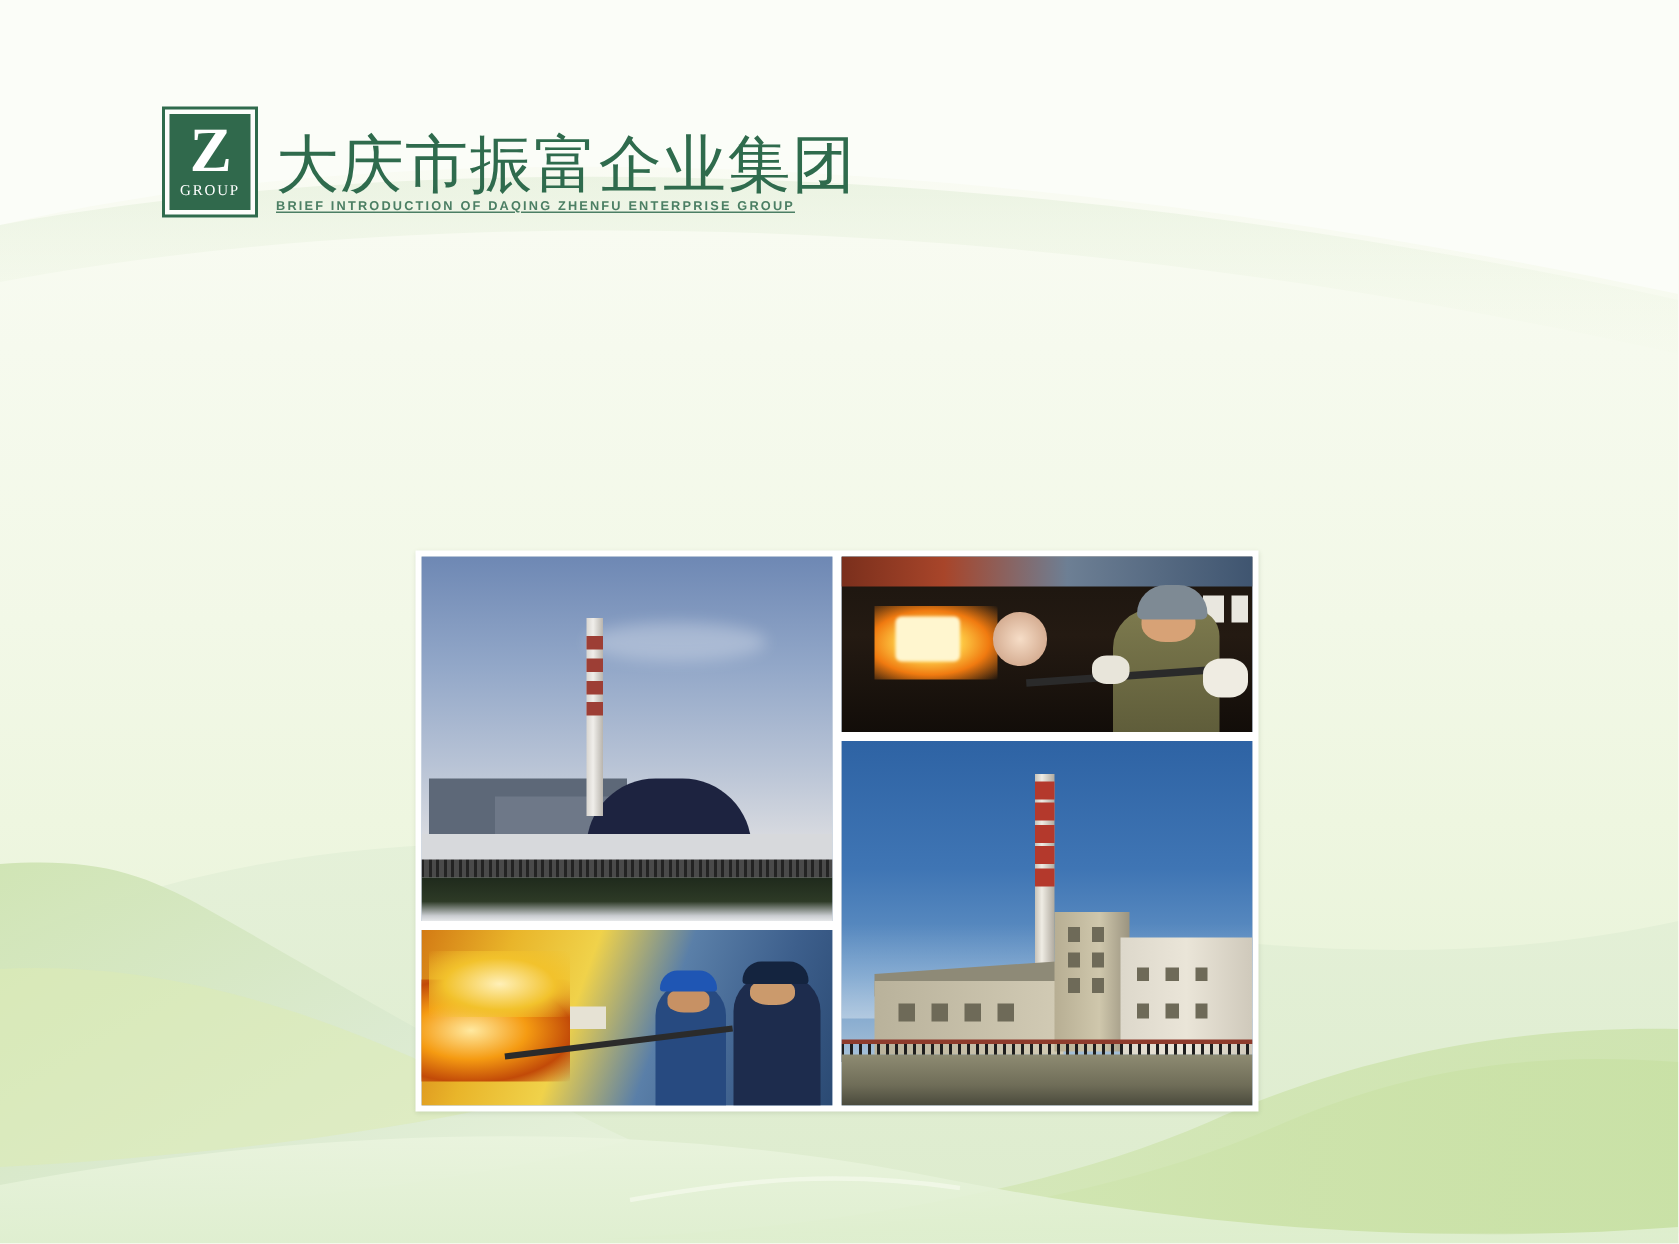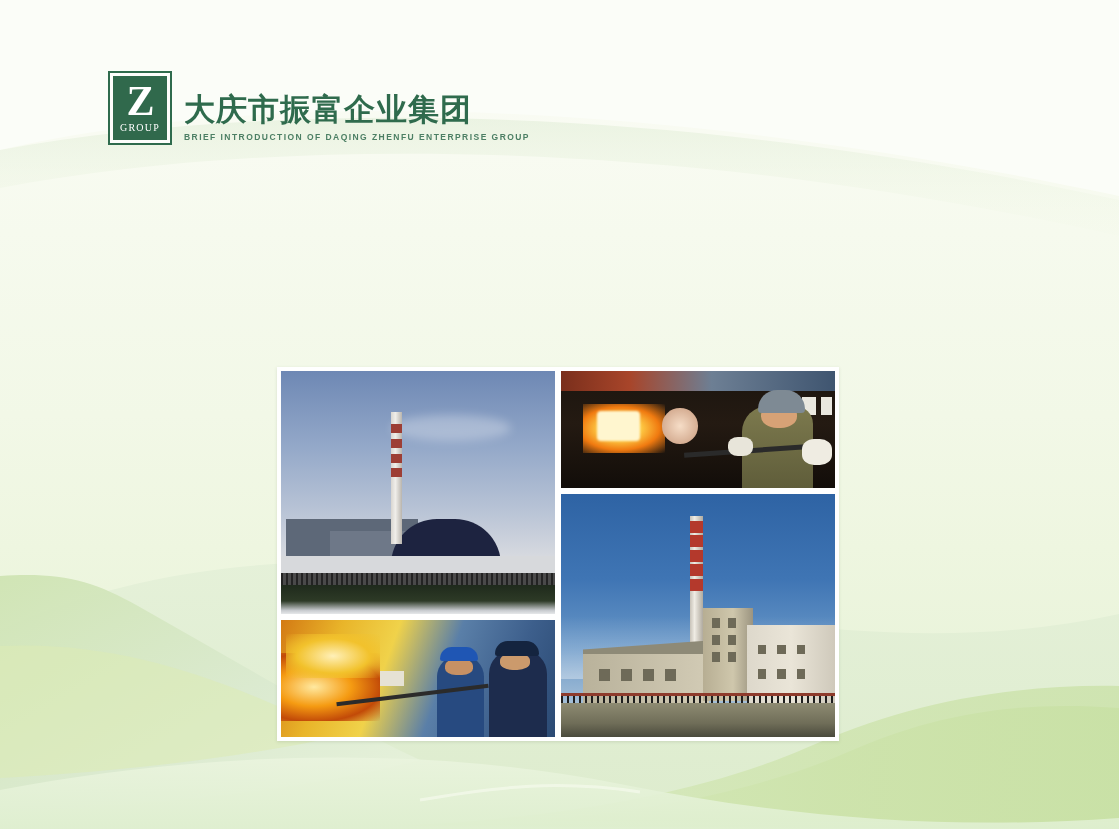--- a/index.html
+++ b/index.html
@@ -36,27 +36,27 @@
   .logo-z{
     color:#ffffff;font-weight:700;font-size:42px;line-height:40px;
     font-family:"Liberation Serif","DejaVu Serif",serif;letter-spacing:-1px;
   }
   .logo-abbr{
     color:#ffffff;font-size:10px;letter-spacing:1.2px;line-height:11px;
     font-family:"Liberation Serif","DejaVu Serif",serif;margin-top:1px;
   }
   .logo-text{padding-bottom:2px;}
   .logo-cn{
-    color:#2f6b4d;font-size:31px;font-weight:700;letter-spacing:1px;line-height:36px;
+    color:#2f6b4d;font-size:42px;font-weight:400;letter-spacing:1px;line-height:36px;
     white-space:nowrap;
     margin-top:28px;
   }
   .logo-en{
     color:#4c7f64;font-size:8.5px;letter-spacing:1.45px;line-height:12px;
-    font-weight:600;white-space:nowrap;margin-top:3px;
+    font-weight:600;white-space:nowrap;margin-top:3px;text-decoration:underline;
   }
 
   
   .body-copy{
     position:absolute;left:186px;top:172px;width:752px;
     color:#161616;font-size:17.5px;line-height:37px;
     text-align:justify;text-justify:inter-ideograph;
     font-family:"DejaVu Sans","Liberation Sans",sans-serif;
   }
   .body-copy p{margin:0;text-indent:2em;}

